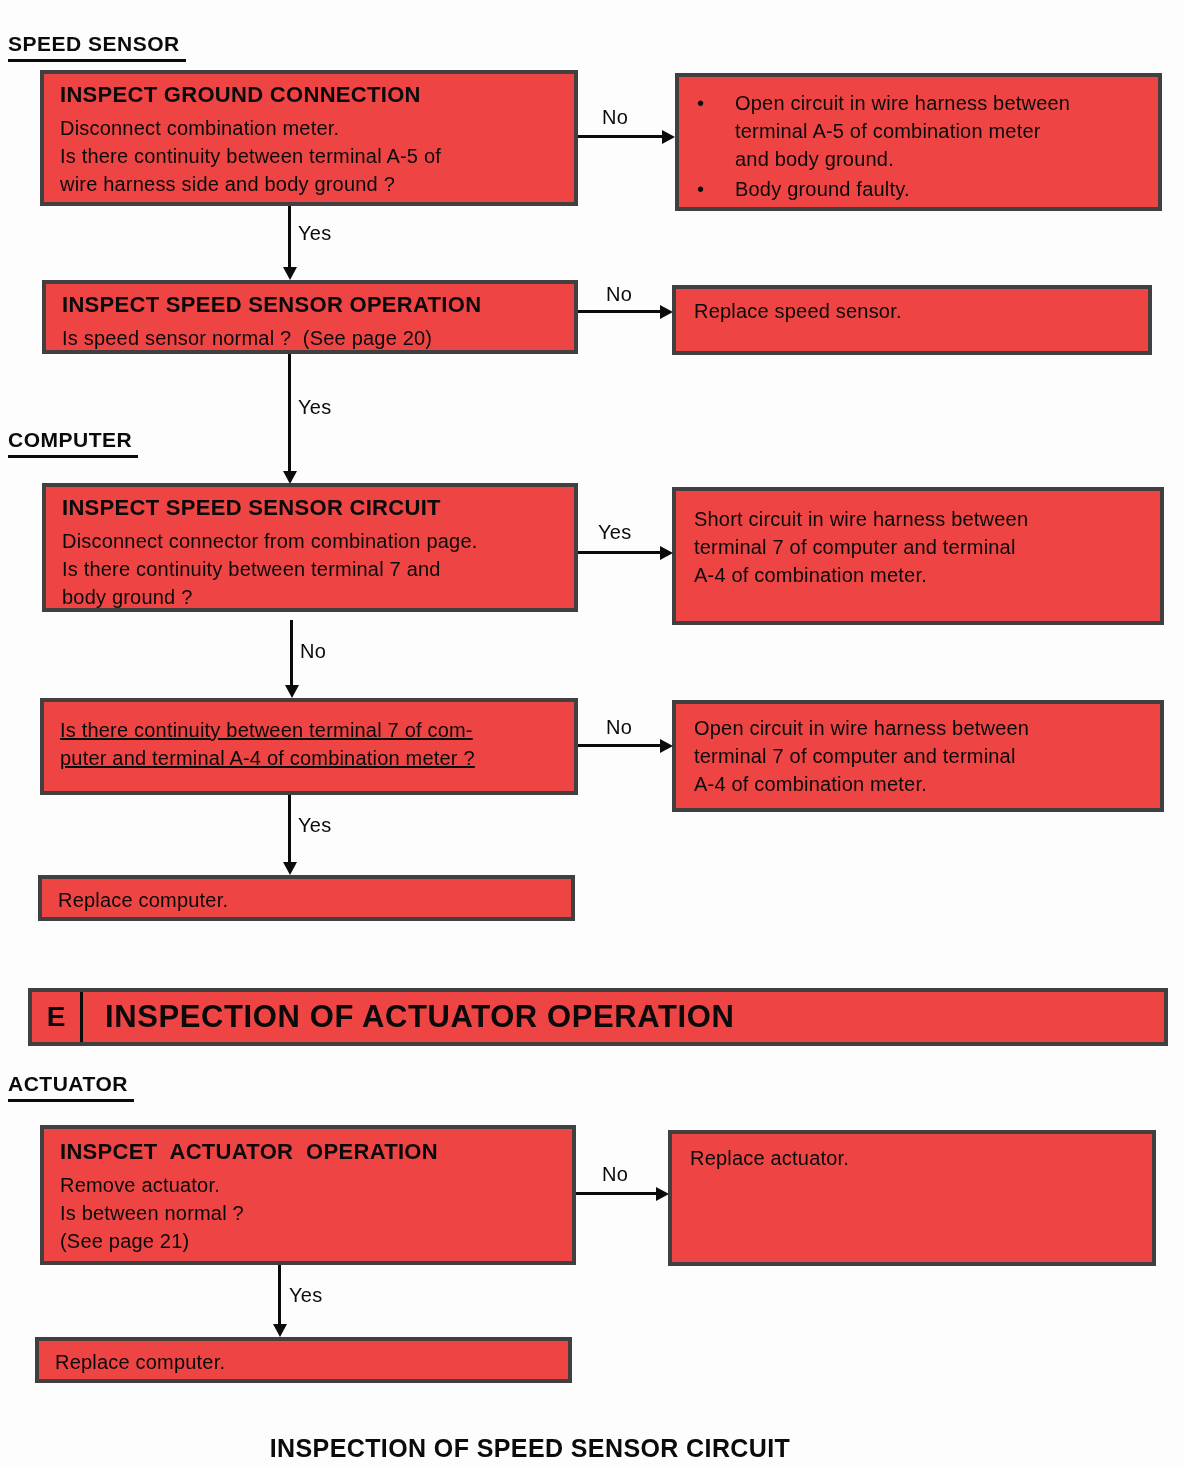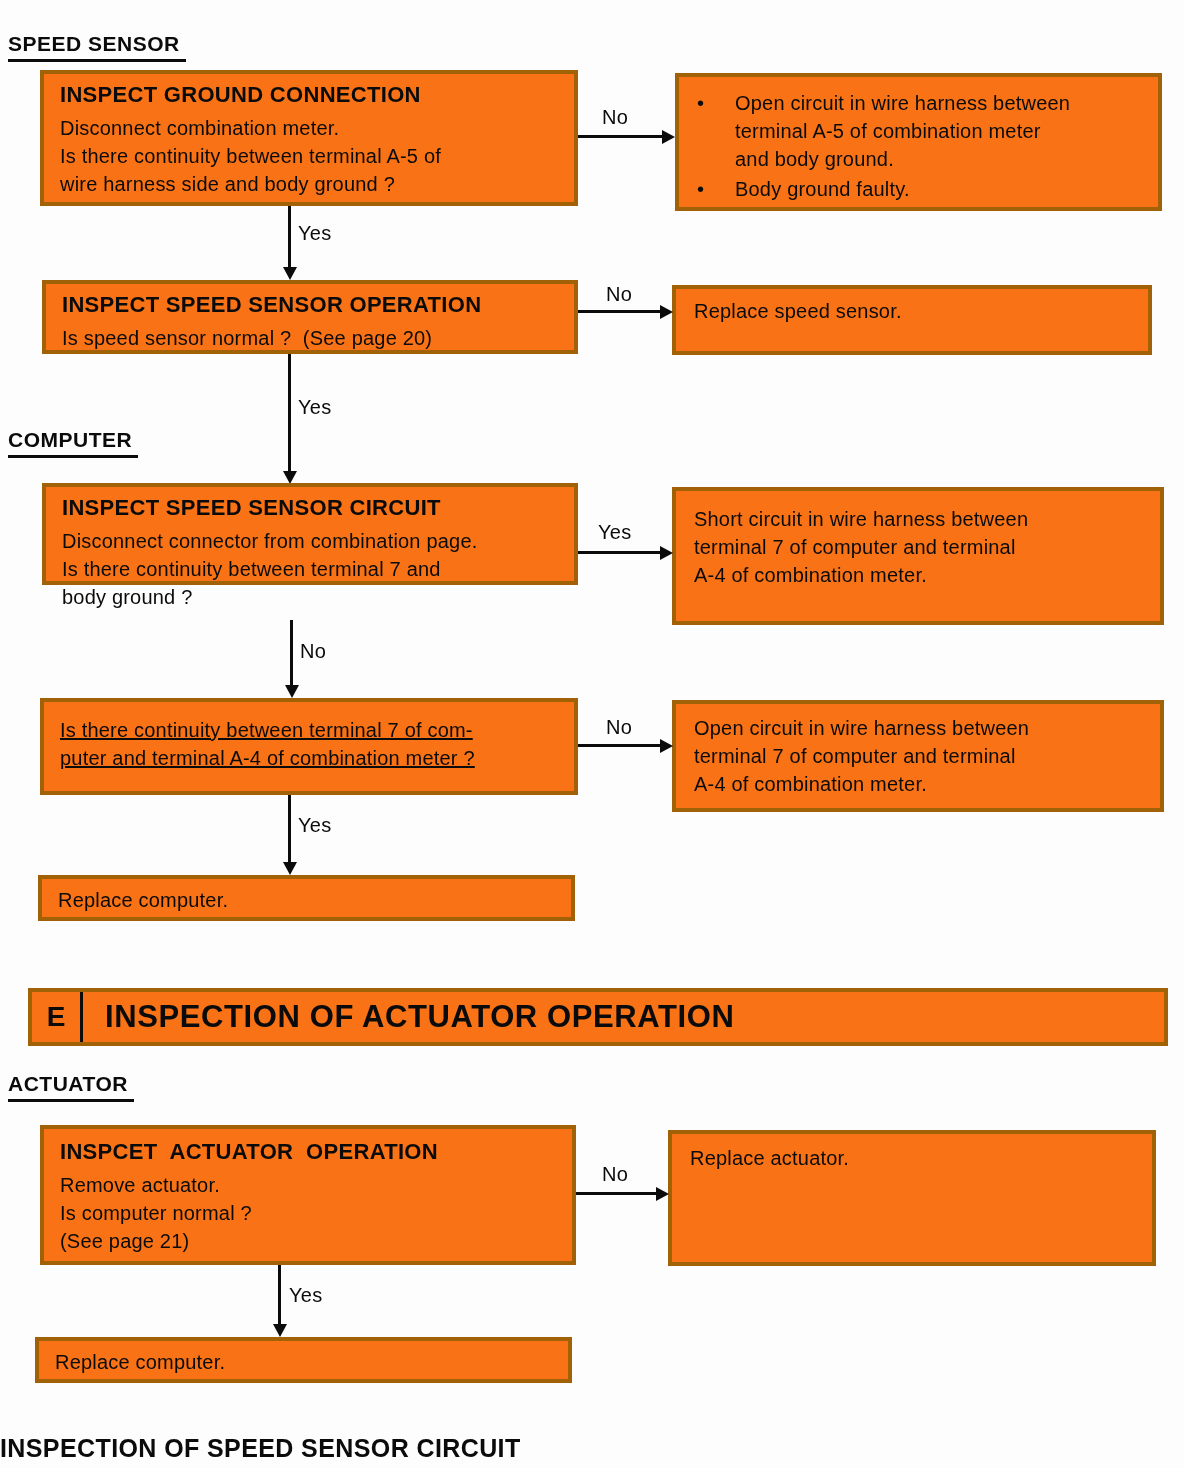--- a/index.html
+++ b/index.html
@@ -5,39 +5,39 @@
   html,body{margin:0;padding:0;background:#e8e8e8;}
   #page{
     position:relative;
     width:1184px;height:1468px;
     background:#fdfdfd;
     color:#0b0b0b;
     font-family:"Liberation Sans", sans-serif;
     overflow:hidden;
   }
   .abs{position:absolute;}
-  .fbox{position:absolute;border:4px solid #a16207;background:#f97316;box-sizing:border-box;}
+  .fbox{position:absolute;border:4px solid #404040;background:#ef4444;box-sizing:border-box;}
   .fbox-thin{position:absolute;border:3px solid #0b0b0b;background:#fdfdfd;box-sizing:border-box;}
   .bt{font-size:22px;font-weight:700;white-space:pre;letter-spacing:0.3px;margin-bottom:6px;}
   .bl{font-size:20px;font-weight:400;white-space:pre;line-height:28px;letter-spacing:0.2px;}
   .pad{padding:8px 6px 0 16px;}
   .grp{font-size:21px;font-weight:700;letter-spacing:0.5px;border-bottom:3px solid #0b0b0b;padding:0 6px 3px 0;display:inline-block;white-space:pre;}
   .yn{position:absolute;font-size:20px;font-weight:400;letter-spacing:0.3px;}
   .hline{position:absolute;height:3px;background:#0b0b0b;}
   .vline{position:absolute;width:3px;background:#0b0b0b;}
   .ar{position:absolute;width:0;height:0;border-top:7px solid transparent;border-bottom:7px solid transparent;border-left:13px solid #0b0b0b;}
   .ad{position:absolute;width:0;height:0;border-left:7px solid transparent;border-right:7px solid transparent;border-top:13px solid #0b0b0b;}
   .bullet-row{display:flex;margin-bottom:2px;}
   .bullet-dot{font-size:20px;line-height:28px;width:38px;text-align:left;padding-left:4px;}
   #hdrD{left:8px;top:4px;width:496px;height:29px;display:flex;align-items:center;}
   #hdrD .t{font-size:21px;font-weight:700;white-space:pre;padding-left:6px;letter-spacing:0.2px;}
   #hdrE{left:28px;top:988px;width:1140px;height:58px;display:flex;align-items:stretch;}
   #hdrE .cell{width:48px;border-right:3px solid #0b0b0b;display:flex;align-items:center;justify-content:center;font-size:28px;font-weight:700;}
   #hdrE .t{display:flex;align-items:center;padding-left:22px;font-size:31px;font-weight:700;letter-spacing:0.6px;white-space:pre;}
-  #footer{left:0;top:1434px;width:1060px;font-size:25px;font-weight:700;letter-spacing:0.4px;white-space:pre;}
+  #footer{left:0;top:1434px;width:1060px;text-align:center;font-size:25px;font-weight:700;letter-spacing:0.4px;white-space:pre;}
 </style>
 </head>
 <body>
 
 <div id="page">
 
   <div class="abs" style="left:8px;top:32px;">
     <span class="grp">SPEED SENSOR</span>
   </div>
 
@@ -87,21 +87,21 @@
   <div class="yn" style="left:606px;top:283px;">No</div>
 
   <div class="vline" style="left:288px;top:354px;height:118px;"></div>
   <div class="ad" style="left:283px;top:471px;"></div>
   <div class="yn" style="left:298px;top:396px;">Yes</div>
 
   <div class="abs" style="left:8px;top:428px;">
     <span class="grp">COMPUTER</span>
   </div>
 
-  <div class="fbox pad" style="left:42px;top:483px;width:536px;height:102px;">
+  <div class="fbox pad" style="left:42px;top:483px;width:536px;height:129px;">
     <div class="bt">INSPECT SPEED SENSOR CIRCUIT</div>
     <div class="bl">Disconnect connector from combination page.</div>
     <div class="bl">Is there continuity between terminal 7 and</div>
     <div class="bl">body ground ?</div>
   </div>
 
   <div class="fbox" style="left:672px;top:487px;width:492px;height:138px;padding:14px 4px 0 18px;">
     <div class="bl">Short circuit in wire harness between</div>
     <div class="bl">terminal 7 of computer and terminal</div>
     <div class="bl">A-4 of combination meter.</div>
@@ -143,21 +143,21 @@
     <div class="t">INSPECTION OF ACTUATOR OPERATION</div>
   </div>
 
   <div class="abs" style="left:8px;top:1072px;">
     <span class="grp">ACTUATOR</span>
   </div>
 
   <div class="fbox" style="left:40px;top:1125px;width:536px;height:140px;padding:10px 4px 0 16px;">
     <div class="bt">INSPCET  ACTUATOR  OPERATION</div>
     <div class="bl">Remove actuator.</div>
-    <div class="bl">Is computer normal ?</div>
+    <div class="bl">Is between normal ?</div>
     <div class="bl">(See page 21)</div>
   </div>
 
   <div class="fbox" style="left:668px;top:1130px;width:488px;height:136px;padding:10px 4px 0 18px;">
     <div class="bl">Replace actuator.</div>
   </div>
 
   <div class="hline" style="left:576px;top:1192px;width:80px;"></div>
   <div class="ar" style="left:656px;top:1187px;"></div>
   <div class="yn" style="left:602px;top:1163px;">No</div>

